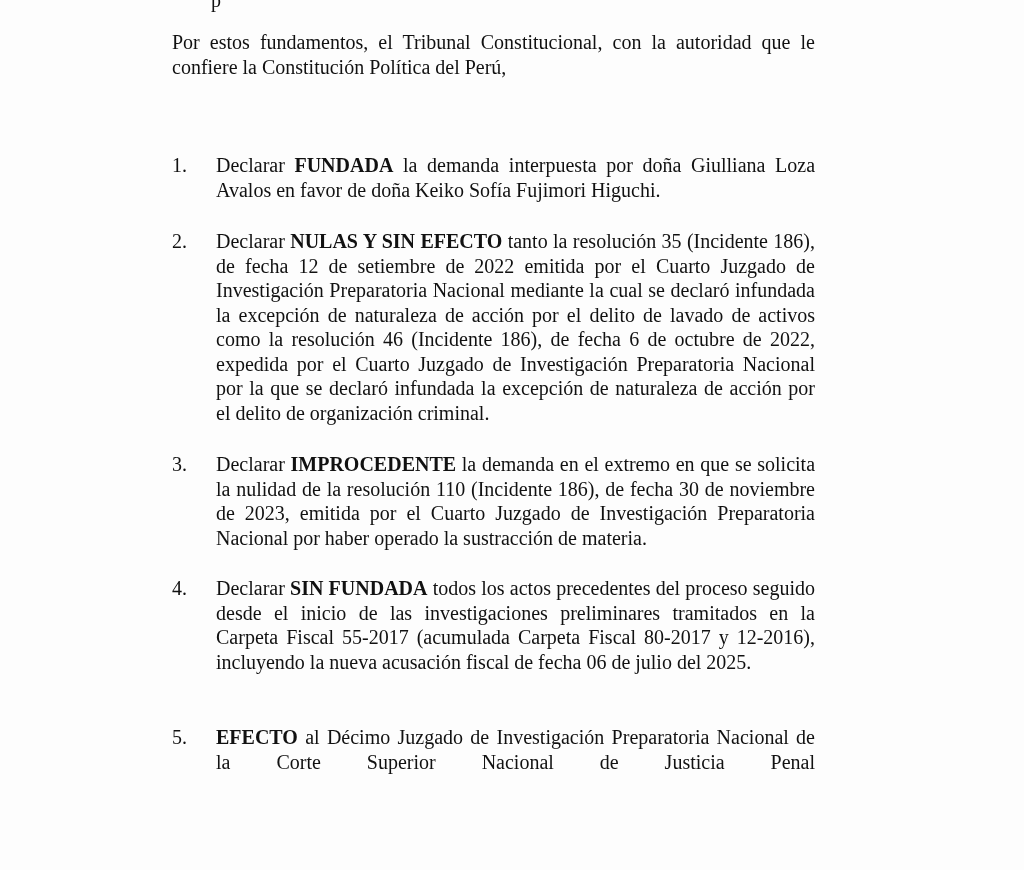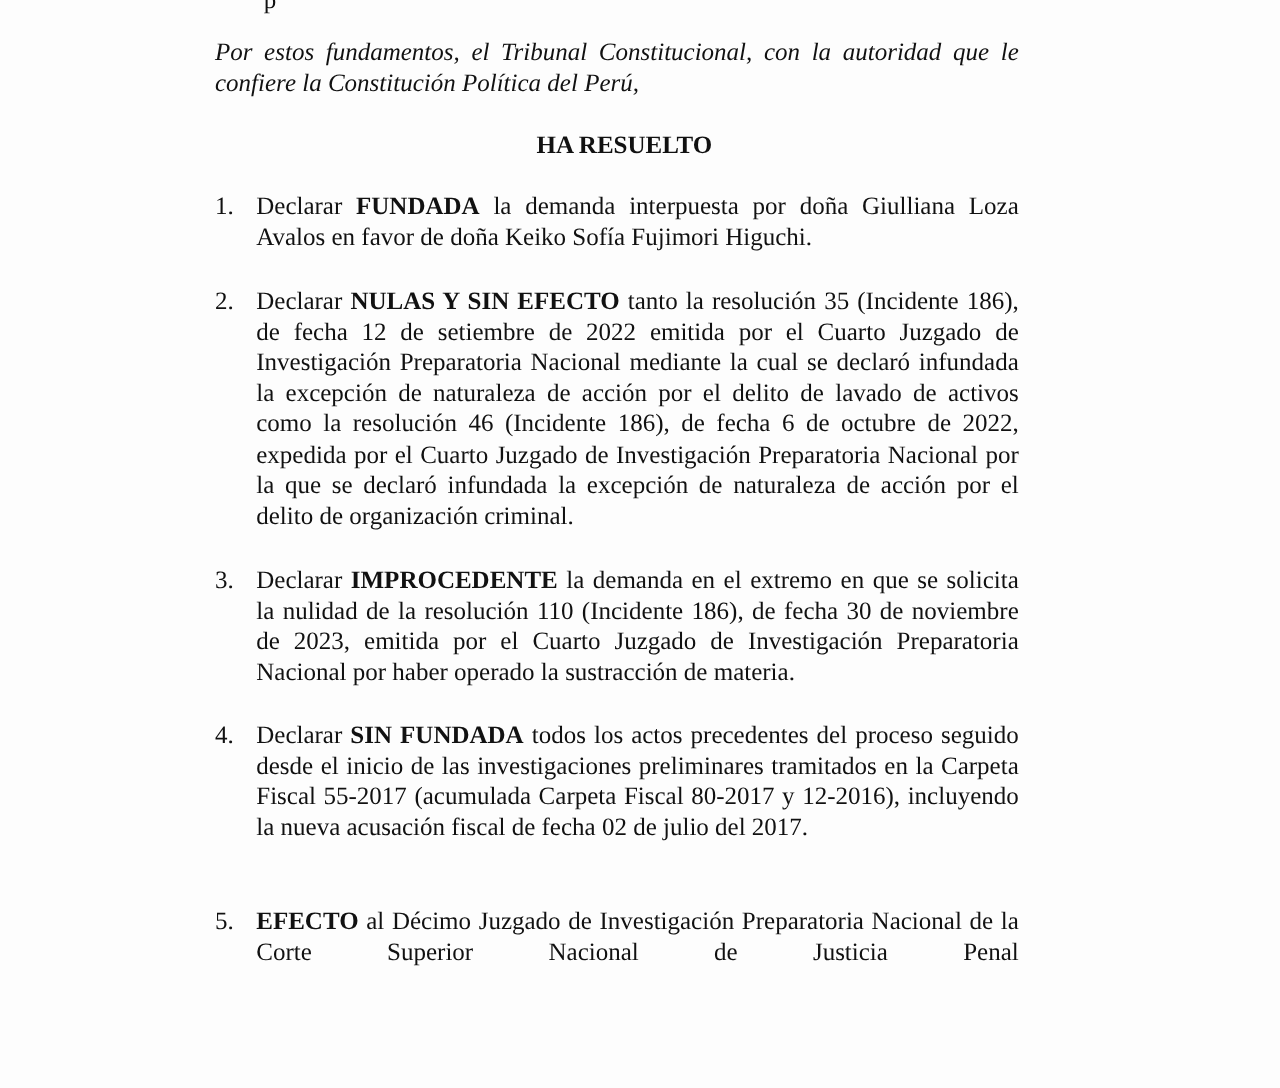--- a/index.html
+++ b/index.html
@@ -53,57 +53,56 @@
       font-size: 20px;
       line-height: 24.5px;
     }
     .item .num {
       position: absolute;
       left: 0;
       top: 0;
       width: 38px;
     }
     .item .body {
-      margin-left: 33px;
+      margin-left: 44px;
       text-align: justify;
     }
     .item .body b { font-weight: bold; }
     .just-last {
       text-align-last: justify;
     }
   </style>
 </head>
 <body>
 
 <div class="page">
 
   <div class="fragment">p</div>
 
-  <div class="para" style="top:30px;font-style:italic;">Por estos fundamentos, el Tribunal Constitucional, con la autoridad que le confiere la Constitución Política del Perú,</div>
+  <div class="para" style="top:30px;">Por estos fundamentos, el Tribunal Constitucional, con la autoridad que le confiere la Constitución Política del Perú,</div>
 
-  <div class="heading">HA RESUELTO</div>
 
   <div class="item" style="top:153px;">
     <span class="num">1.</span>
     <div class="body"><span>Declarar </span><b>FUNDADA</b><span> la demanda interpuesta por doña Giulliana Loza Avalos en favor de doña Keiko Sofía Fujimori Higuchi.</span></div>
   </div>
 
   <div class="item" style="top:229px;">
     <span class="num">2.</span>
     <div class="body"><span>Declarar </span><b>NULAS Y SIN EFECTO</b><span> tanto la resolución 35 (Incidente 186), de fecha 12 de setiembre de 2022 emitida por el Cuarto Juzgado de Investigación Preparatoria Nacional mediante la cual se declaró infundada la excepción de naturaleza de acción por el delito de lavado de activos como la resolución 46 (Incidente 186), de fecha 6 de octubre de 2022,  expedida por el Cuarto Juzgado de Investigación Preparatoria Nacional por la que se declaró infundada la excepción de naturaleza de acción por el delito de organización criminal.</span></div>
   </div>
 
   <div class="item" style="top:452px;">
     <span class="num">3.</span>
     <div class="body"><span>Declarar </span><b>IMPROCEDENTE</b><span> la demanda en el extremo en que se solicita la nulidad de la resolución 110 (Incidente 186), de fecha 30 de noviembre de 2023, emitida por el Cuarto Juzgado de Investigación Preparatoria Nacional por haber operado la sustracción de materia.</span></div>
   </div>
 
   <div class="item" style="top:576px;">
     <span class="num">4.</span>
-    <div class="body"><span>Declarar </span><b>SIN FUNDADA</b><span> todos los actos precedentes del proceso seguido desde el inicio de las investigaciones preliminares tramitados en la Carpeta Fiscal 55-2017 (acumulada Carpeta Fiscal 80-2017 y 12-2016), incluyendo la nueva acusación fiscal de fecha 02 de julio del 2017.</span></div>
+    <div class="body"><span>Declarar </span><b>SIN FUNDADA</b><span> todos los actos precedentes del proceso seguido desde el inicio de las investigaciones preliminares tramitados en la Carpeta Fiscal 55-2017 (acumulada Carpeta Fiscal 80-2017 y 12-2016), incluyendo la nueva acusación fiscal de fecha 06 de julio del 2025.</span></div>
   </div>
 
   <div class="item" style="top:725px;">
     <span class="num">5.</span>
     <div class="body just-last"><span></span><b>EFECTO</b><span> al Décimo Juzgado de Investigación Preparatoria Nacional de la Corte Superior Nacional de Justicia Penal</span></div>
   </div>
 
 </div>
 
 </body></html>

